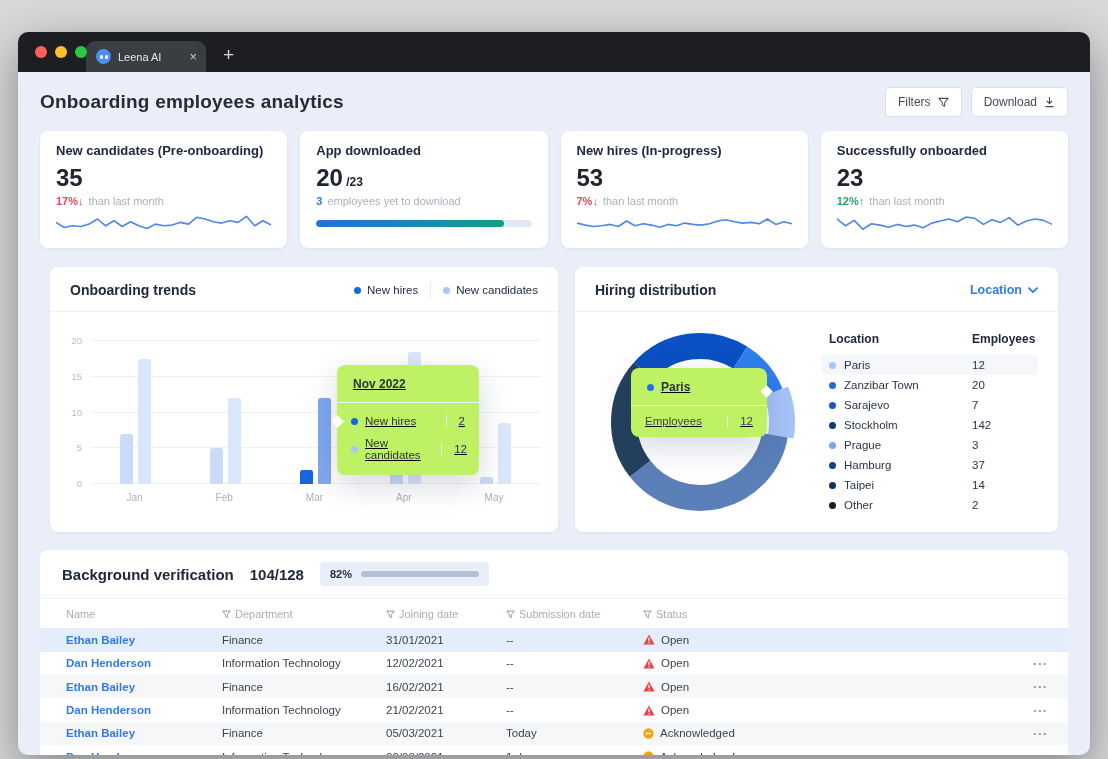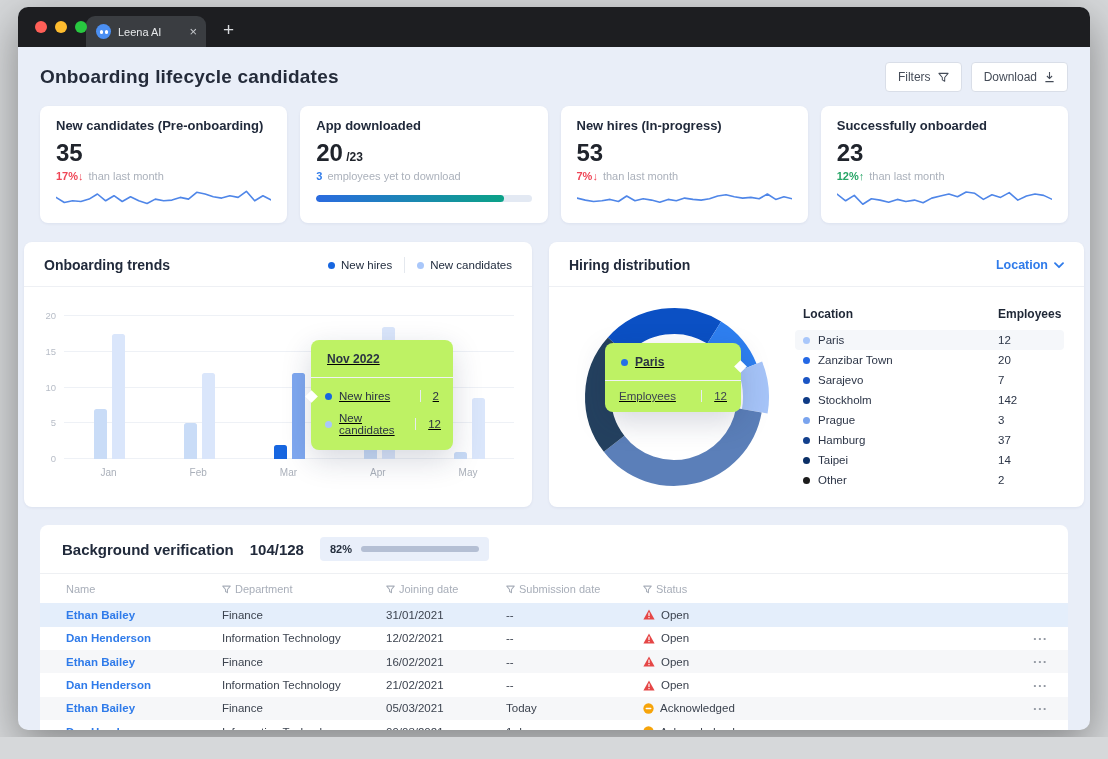--- a/index.html
+++ b/index.html
@@ -1,17 +1,17 @@
 <!DOCTYPE html>
 <html><head>
 <meta charset="utf-8">
 <style>
   * { box-sizing: border-box; margin: 0; padding: 0; }
   body { background:#d6d8da; font-family:"Liberation Sans",sans-serif; }
-  .window { width:1072px; height:723px; margin:7px auto; border-radius:10px; overflow:hidden;
+  .window { width:1072px; height:723px; margin:32px auto; border-radius:10px; overflow:hidden;
             background:#e9eef8; box-shadow:0 14px 44px rgba(0,0,0,.38); display:flex; flex-direction:column; }
 
   
   .titlebar { height:40px; background:#1d1e21; position:relative; display:flex; align-items:flex-end; flex:none; }
   .traffic { position:absolute; top:14px; left:17px; display:flex; gap:8px; }
   .tl { width:12px; height:12px; border-radius:50%; }
   .tab { margin-left:68px; height:31px; width:120px; background:#3a3d41; border-radius:9px 9px 0 0;
          display:flex; align-items:center; gap:7px; padding:0 9px 0 10px; }
   .favicon { width:15px; height:15px; border-radius:50%; background:#4b8ff2; display:flex; align-items:center; justify-content:center; gap:2px; flex:none; }
   .fav-eye { width:3px; height:4px; background:#fff; border-radius:1.5px; }
@@ -38,21 +38,21 @@
   .stat-total { font-size:12px; font-weight:700; color:#20242c; }
   .stat-sub { font-size:11px; color:#abb1bb; margin-top:5px; display:flex; gap:5px; align-items:center; }
   .delta-down { color:#ef4656; font-weight:700;text-align:center; }
   .delta-up { color:#27a566; font-weight:700; }
   .note-num { color:#2f7bea; font-weight:700; }
   .spark { margin-top:4px; display:block; }
   .progress-track { height:7px; border-radius:4px; background:#e3e9f3; margin-top:13px; overflow:hidden; }
   .progress-fill { height:100%; border-radius:4px; background:linear-gradient(90deg,#2b6be0,#0ba287); }
 
   
-  .charts { display:grid; grid-template-columns:508px 1fr; gap:17px; padding:19px 6px 0; }
+  .charts { display:grid; grid-template-columns:508px 1fr; gap:17px; padding:19px 32px 0; }
   .chart-card { height:265px; overflow:visible; position:relative; }
   .chart-head { display:flex; justify-content:space-between; align-items:center; padding:15px 20px 13px; border-bottom:1px solid #eef0f4; }
   .chart-title { font-size:14px; font-weight:700; color:#212a3b; }
   .legend { display:flex; align-items:center; gap:12px; font-size:11.5px; color:#222d3f; }
   .legend-item { display:flex; align-items:center; gap:6px; cursor:pointer; }
   .ldot { width:7px; height:7px; border-radius:50%; flex:none; }
   .lsep { width:1px; height:16px; background:#e4e8ee; }
   .loc-dd { color:#2f7bea; font-size:12.5px; font-weight:600; display:flex; align-items:center; gap:6px; cursor:pointer; }
 
   .trend-body { position:relative; padding:16px 18px 0 14px; }
@@ -122,21 +122,21 @@
           <span class="fav-eye"></span>
           <span class="fav-eye"></span>
         </span>
       <span class="tab-title">Leena AI</span>
       <span class="tab-close">×</span>
     </div>
     <span class="newtab">+</span>
   </div>
 
   <div class="page-header">
-    <div class="page-title">Onboarding lifecycle candidates</div>
+    <div class="page-title">Onboarding employees analytics</div>
     <div class="hbtns">
       <button class="hbtn">
         <span>Filters</span>
         <svg width="11" height="11" viewBox="0 0 12 12">
             <path d="M1 1.5h10L7.3 6v4.2L4.7 8.6V6L1 1.5z" fill="none" stroke="#454c58" stroke-width="1.1" stroke-linejoin="round"></path>
           </svg>
       </button>
       <button class="hbtn">
         <span>Download</span>
         <svg width="11" height="12" viewBox="0 0 12 13">

